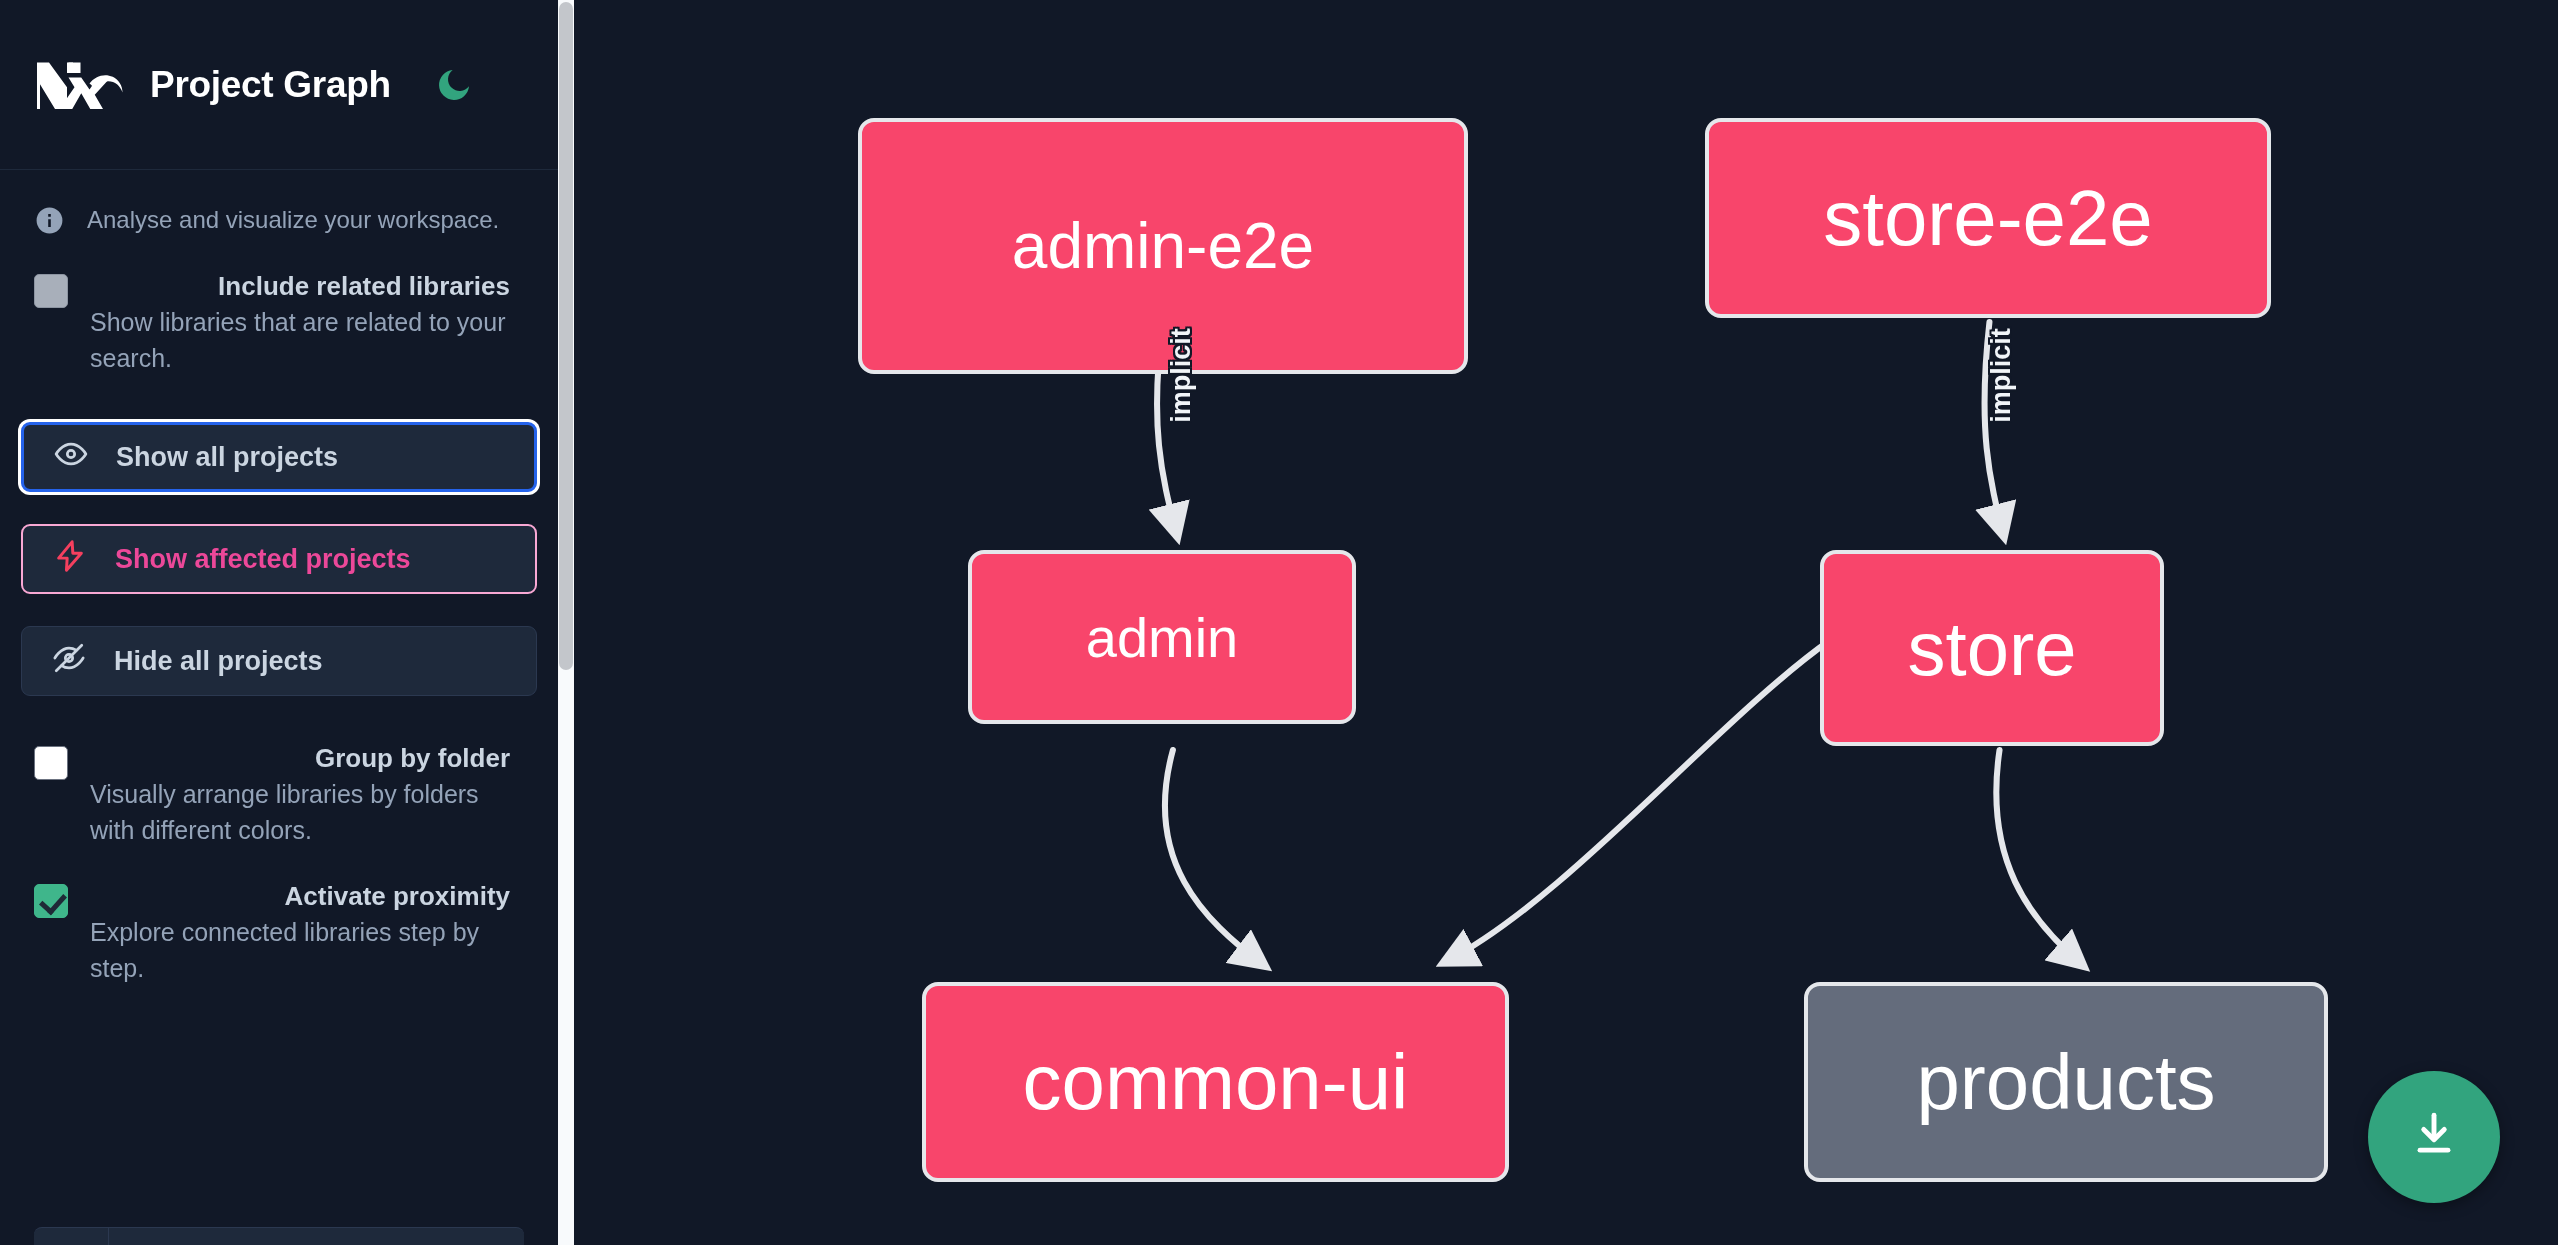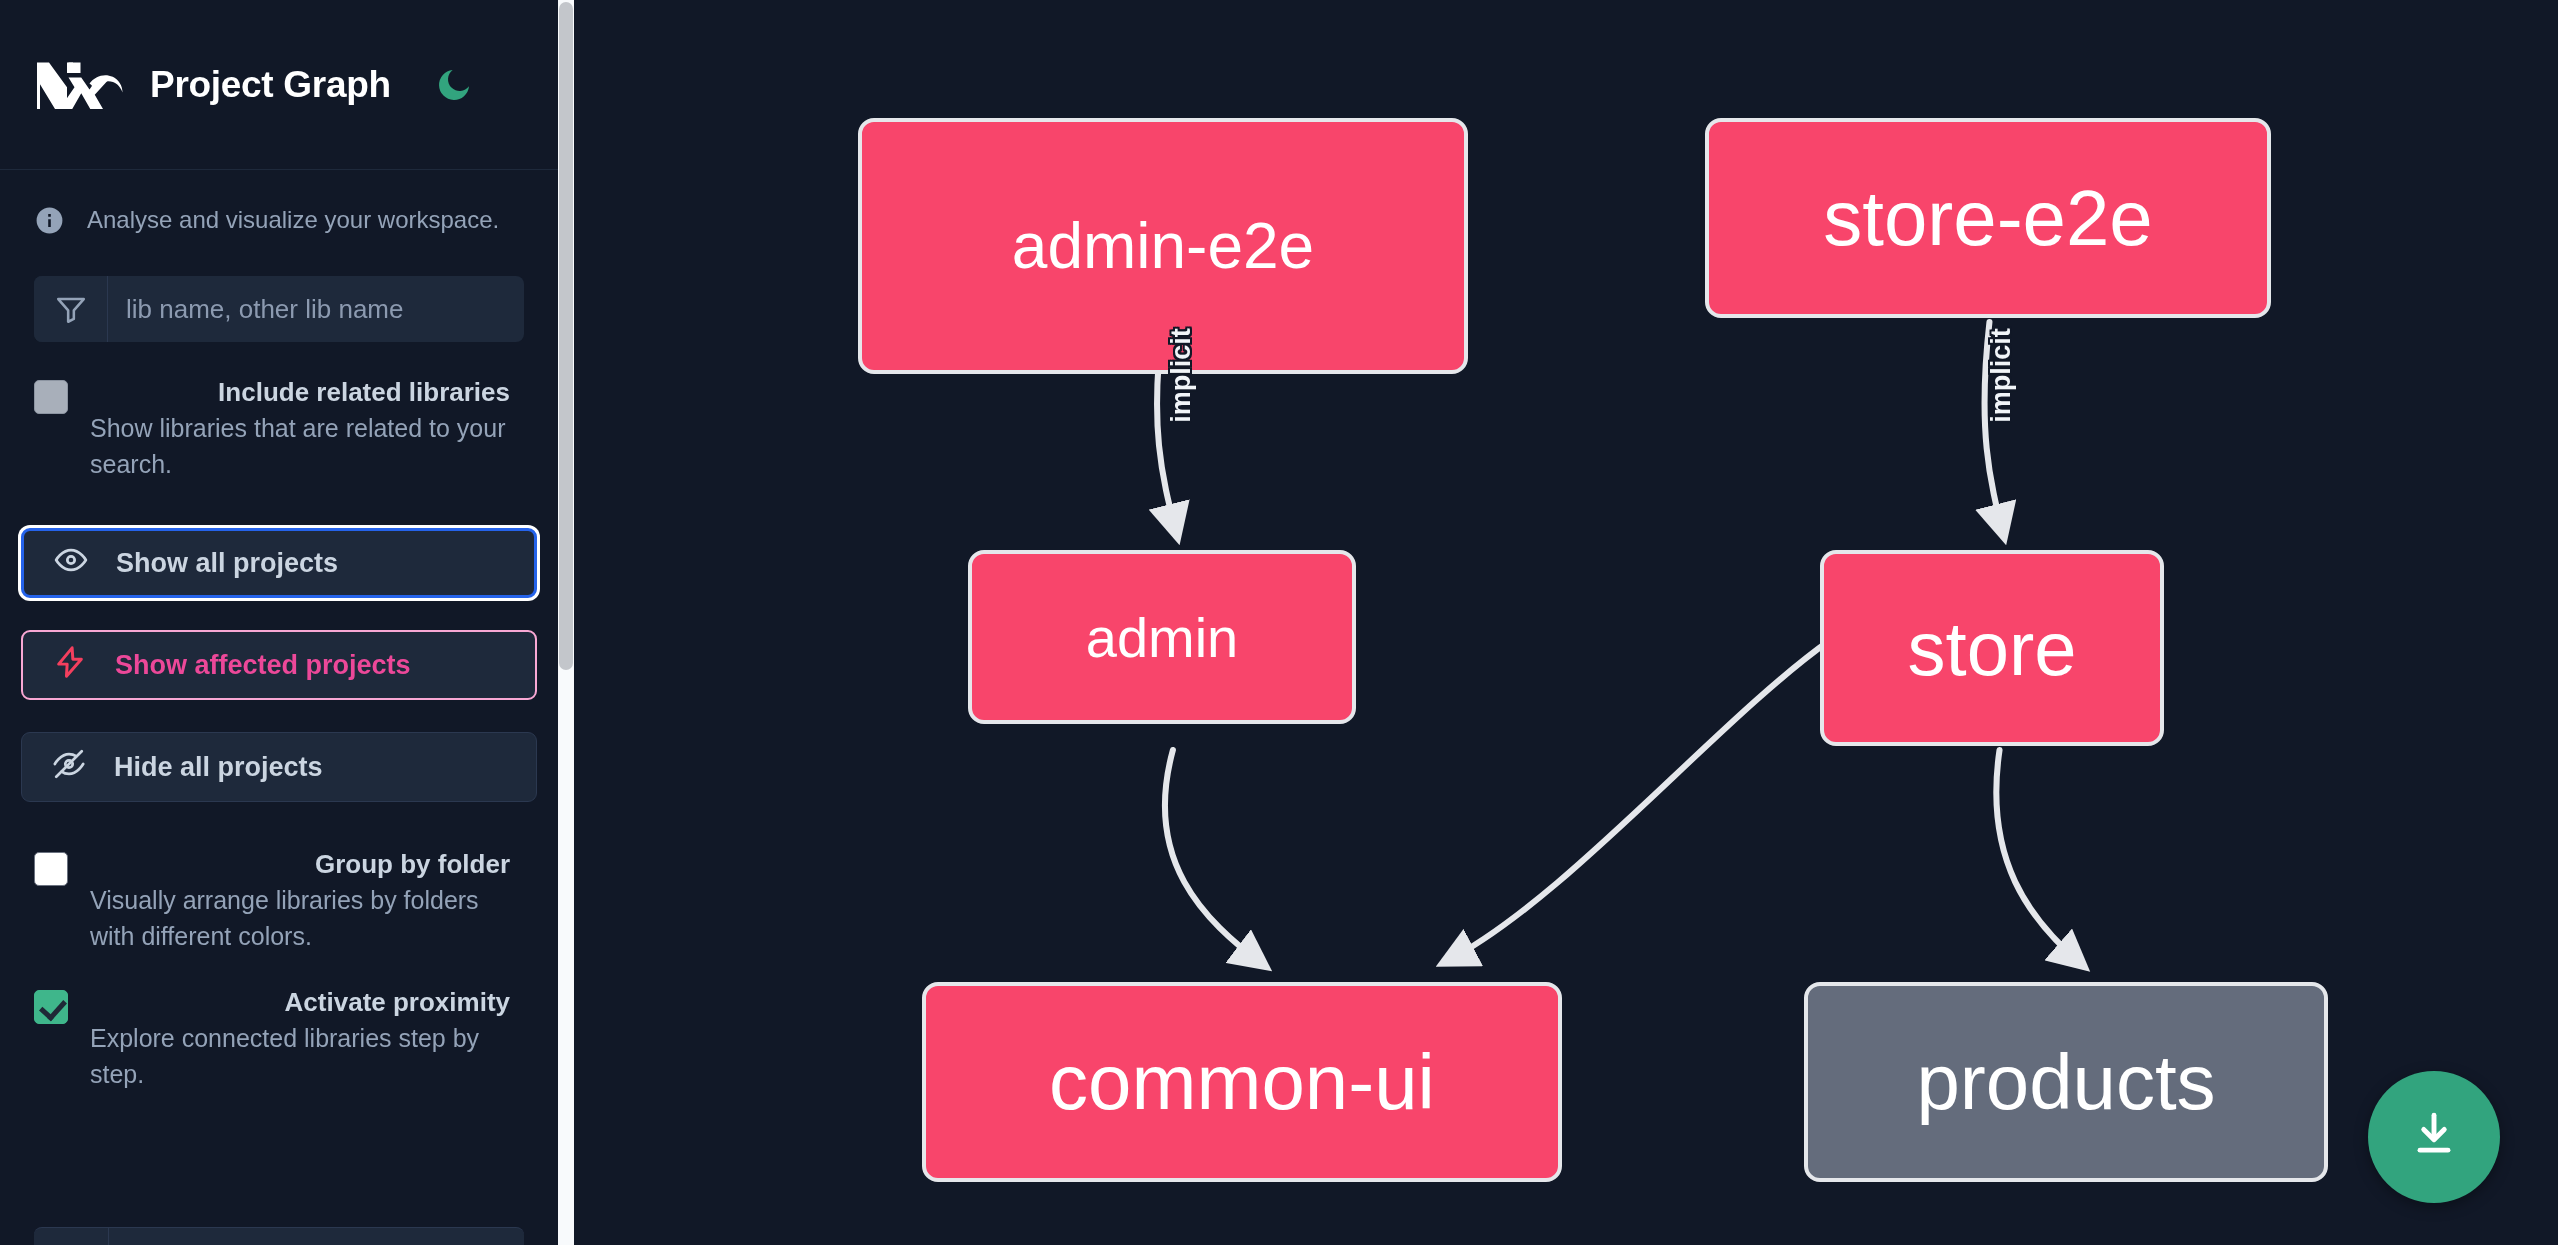--- a/index.html
+++ b/index.html
@@ -187,28 +187,20 @@
 
     <div class="info-row">
       <span class="info-icon">
         <svg viewBox="0 0 24 24" width="31" height="31" fill="#94A3B8">
           <path d="M12 2a10 10 0 100 20 10 10 0 000-20zm1 15h-2v-6h2v6zm0-8h-2V7h2v2z"></path>
         </svg>
       </span>
       <span class="info-text">Analyse and visualize your workspace.</span>
     </div>
 
-    <div class="search-wrap">
-      <span class="search-icon-box">
-        <svg viewBox="0 0 24 24" width="34" height="34" fill="none" stroke="#94A3B8" stroke-width="1.8" stroke-linecap="round" stroke-linejoin="round">
-          <path d="M3 5h18l-7 8v6l-4 2v-8z"></path>
-        </svg>
-      </span>
-      <input class="search-input" type="text" placeholder="lib name, other lib name" style="">
-    </div>
 
     <div class="opt-block">
       <span class="cbx gray"></span>
       <span class="opt-texts">
         <span class="opt-title">Include related libraries</span>
         <span class="opt-desc">Show libraries that are related to your search.</span>
       </span>
     </div>
 
     <div class="btns">
@@ -289,21 +281,21 @@
       </g>
     </svg>
 
     <div class="edge-label" style="left:576px; top:360px; transform:rotate(-90deg);">implicit</div>
     <div class="edge-label" style="left:1396px; top:360px; transform:rotate(-90deg);">implicit</div>
 
     <div class="node pink" style="left:300px; top:118px; width:610px; height:256px; font-size:64px;">admin-e2e</div>
     <div class="node pink" style="left:1147px; top:118px; width:566px; height:200px; font-size:78px;">store-e2e</div>
     <div class="node pink" style="left:410px; top:550px; width:388px; height:174px; font-size:56px;">admin</div>
     <div class="node pink" style="left:1262px; top:550px; width:344px; height:196px; font-size:76px;">store</div>
-    <div class="node pink" style="left:364px; top:982px; width:640px; height:200px; font-size:78px;">common-ui</div>
+    <div class="node pink" style="left:364px; top:982px; width:587px; height:200px; font-size:78px;">common-ui</div>
     <div class="node gray" style="left:1246px; top:982px; width:524px; height:200px; font-size:78px;">products</div>
 
     <div class="fab">
       <span>
         <svg viewBox="0 0 24 24" width="56" height="56" fill="none" stroke="#FFFFFF" stroke-width="2.1" stroke-linecap="round" stroke-linejoin="round">
           <path d="M12 3.5v10"></path>
           <path d="M7.6 9.6L12 14l4.4-4.4"></path>
           <path d="M6 18.5h12"></path>
         </svg>
       </span>

